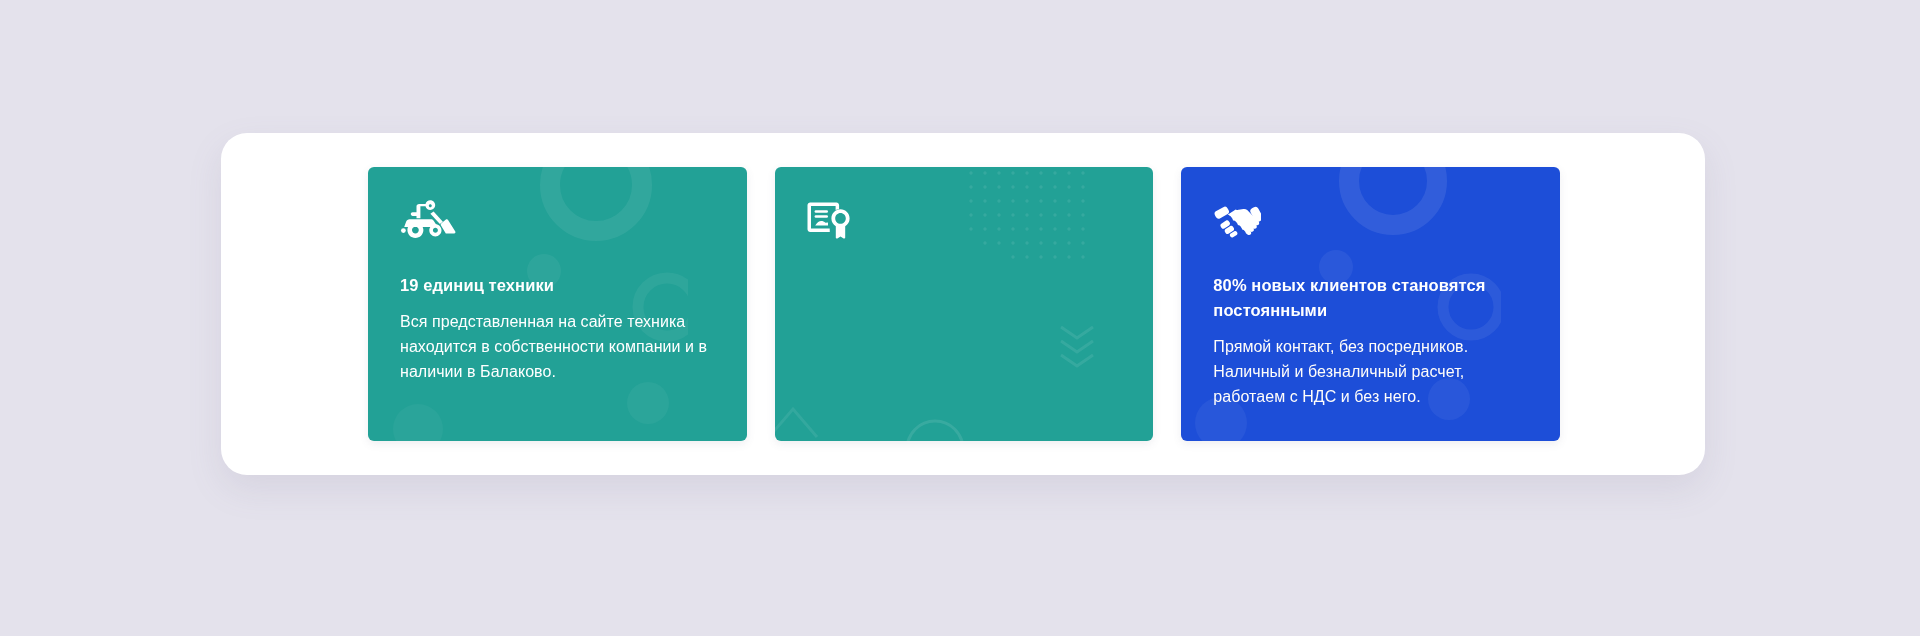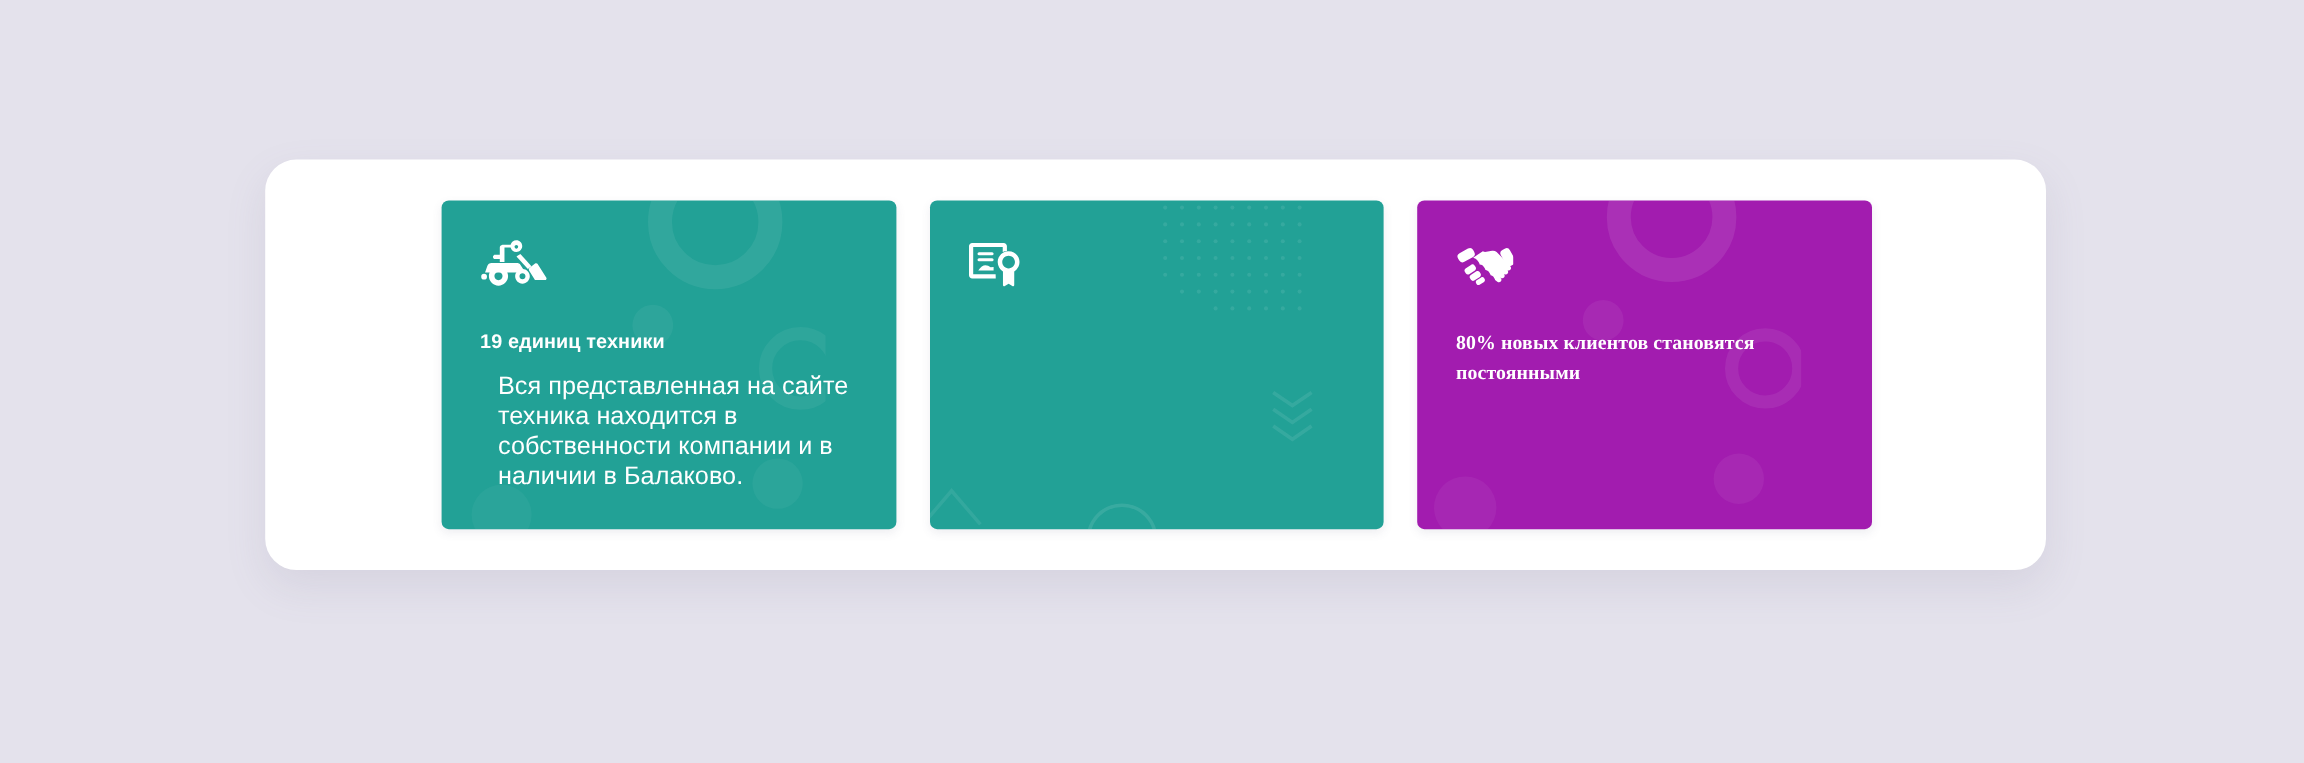--- a/index.html
+++ b/index.html
@@ -48,21 +48,21 @@
   .card {
     position: relative;
     flex: 1 1 0;
     border-radius: 6px;
     overflow: hidden;
     padding: 33px 32px 0 32px;
     box-sizing: border-box;
     box-shadow: 0 3px 8px rgba(90, 90, 120, 0.10);
   }
   .card.teal   { background: #22a196; }
-  .card.orange { background: #a21caf; font-family: Liberation Serif, serif; }
+  .card.orange { background: #1d4ed8; }
 
   
   .decor {
     position: absolute;
     inset: 0;
     pointer-events: none;
     overflow: hidden;
   }
   .decor svg { position: absolute; display: block; }
 
@@ -82,23 +82,23 @@
   .card-title {
     margin: 0;
     color: #ffffff;
     font-size: 16.5px;
     font-weight: bold;
     line-height: 25px;
     letter-spacing: 0.1px;
   }
 
   .card-text {
-    margin: 11px 0 0 15px;
+    margin: 11px 0 0 0;
     color: #ffffff;
-    font-size: 21px;
+    font-size: 16px;
     font-weight: normal;
     line-height: 25px;
     letter-spacing: 0.05px;
   }
   .card.orange .card-text { color: #fffdfa; }
 </style>
 </head>
 <body>
 
 <div class="page">
@@ -267,17 +267,18 @@
               <path d="M8.3 23.7c-.9.6-1.2 1.9-.6 2.8l.9 1.4c.6.9 1.8 1.2 2.7.6l4.8-3.1c.9-.6 1.2-1.9.6-2.8l-.9-1.4c-.6-.9-1.8-1.2-2.7-.6l-4.8 3.1z"></path>
               <path d="M12.6 29.1c-.9.6-1.2 1.9-.6 2.8l.8 1.3c.6.9 1.8 1.2 2.7.6l4.7-3c.9-.6 1.2-1.9.6-2.8l-.8-1.3c-.6-.9-1.8-1.2-2.7-.6l-4.7 3z"></path>
               <path d="M17.6 33.6c-.8.5-1 1.6-.5 2.4l.5.8c.5.8 1.6 1 2.4.5l3.7-2.4c.8-.5 1-1.6.5-2.4l-.5-.8c-.5-.8-1.6-1-2.4-.5l-3.7 2.4z"></path>
 
               <path d="M22.7 9.4l-8.1 5.3c1.5.3 2.9 1.2 3.8 2.5l.9 1.4c.4.6.6 1.2.7 1.9 1.3-.1 2.6.5 3.4 1.7l.9 1.4c.3.5.5 1 .6 1.5 1.2.1 2.3.7 3 1.8l.8 1.3c.2.4.4.8.5 1.2 1.1.2 2.1.8 2.7 1.8l.5.8c.3.4.4.9.5 1.3l1.9 1.4c1 .7 2.3.5 3-.4.7-.9.5-2.2-.4-2.9l-1.5-1.1 1.6 1.2c1 .7 2.3.5 3-.4.7-.9.5-2.2-.4-2.9l-1.9-1.4 2.2 1.6c1 .7 2.3.5 3-.4.7-.9.5-2.2-.4-2.9l-2.6-1.9 2.4 1.7c1 .7 2.3.5 3-.4.7-.9.5-2.2-.4-2.9L34.2 9.9c-1.1-.8-2.5-1.1-3.8-.9l-4.7.8c-1 .2-2 .1-3-.4z"></path>
             </g>
           </svg>
         </span>
 
         <h3 class="card-title">80% новых клиентов становятся постоянными</h3>
+        <p class="card-text">Прямой контакт, без посредников. Наличный и безналичный расчет, работаем с НДС и без него.</p>
       </div>
     </div>
 
   </div>
 </div>
 
 </body></html>

